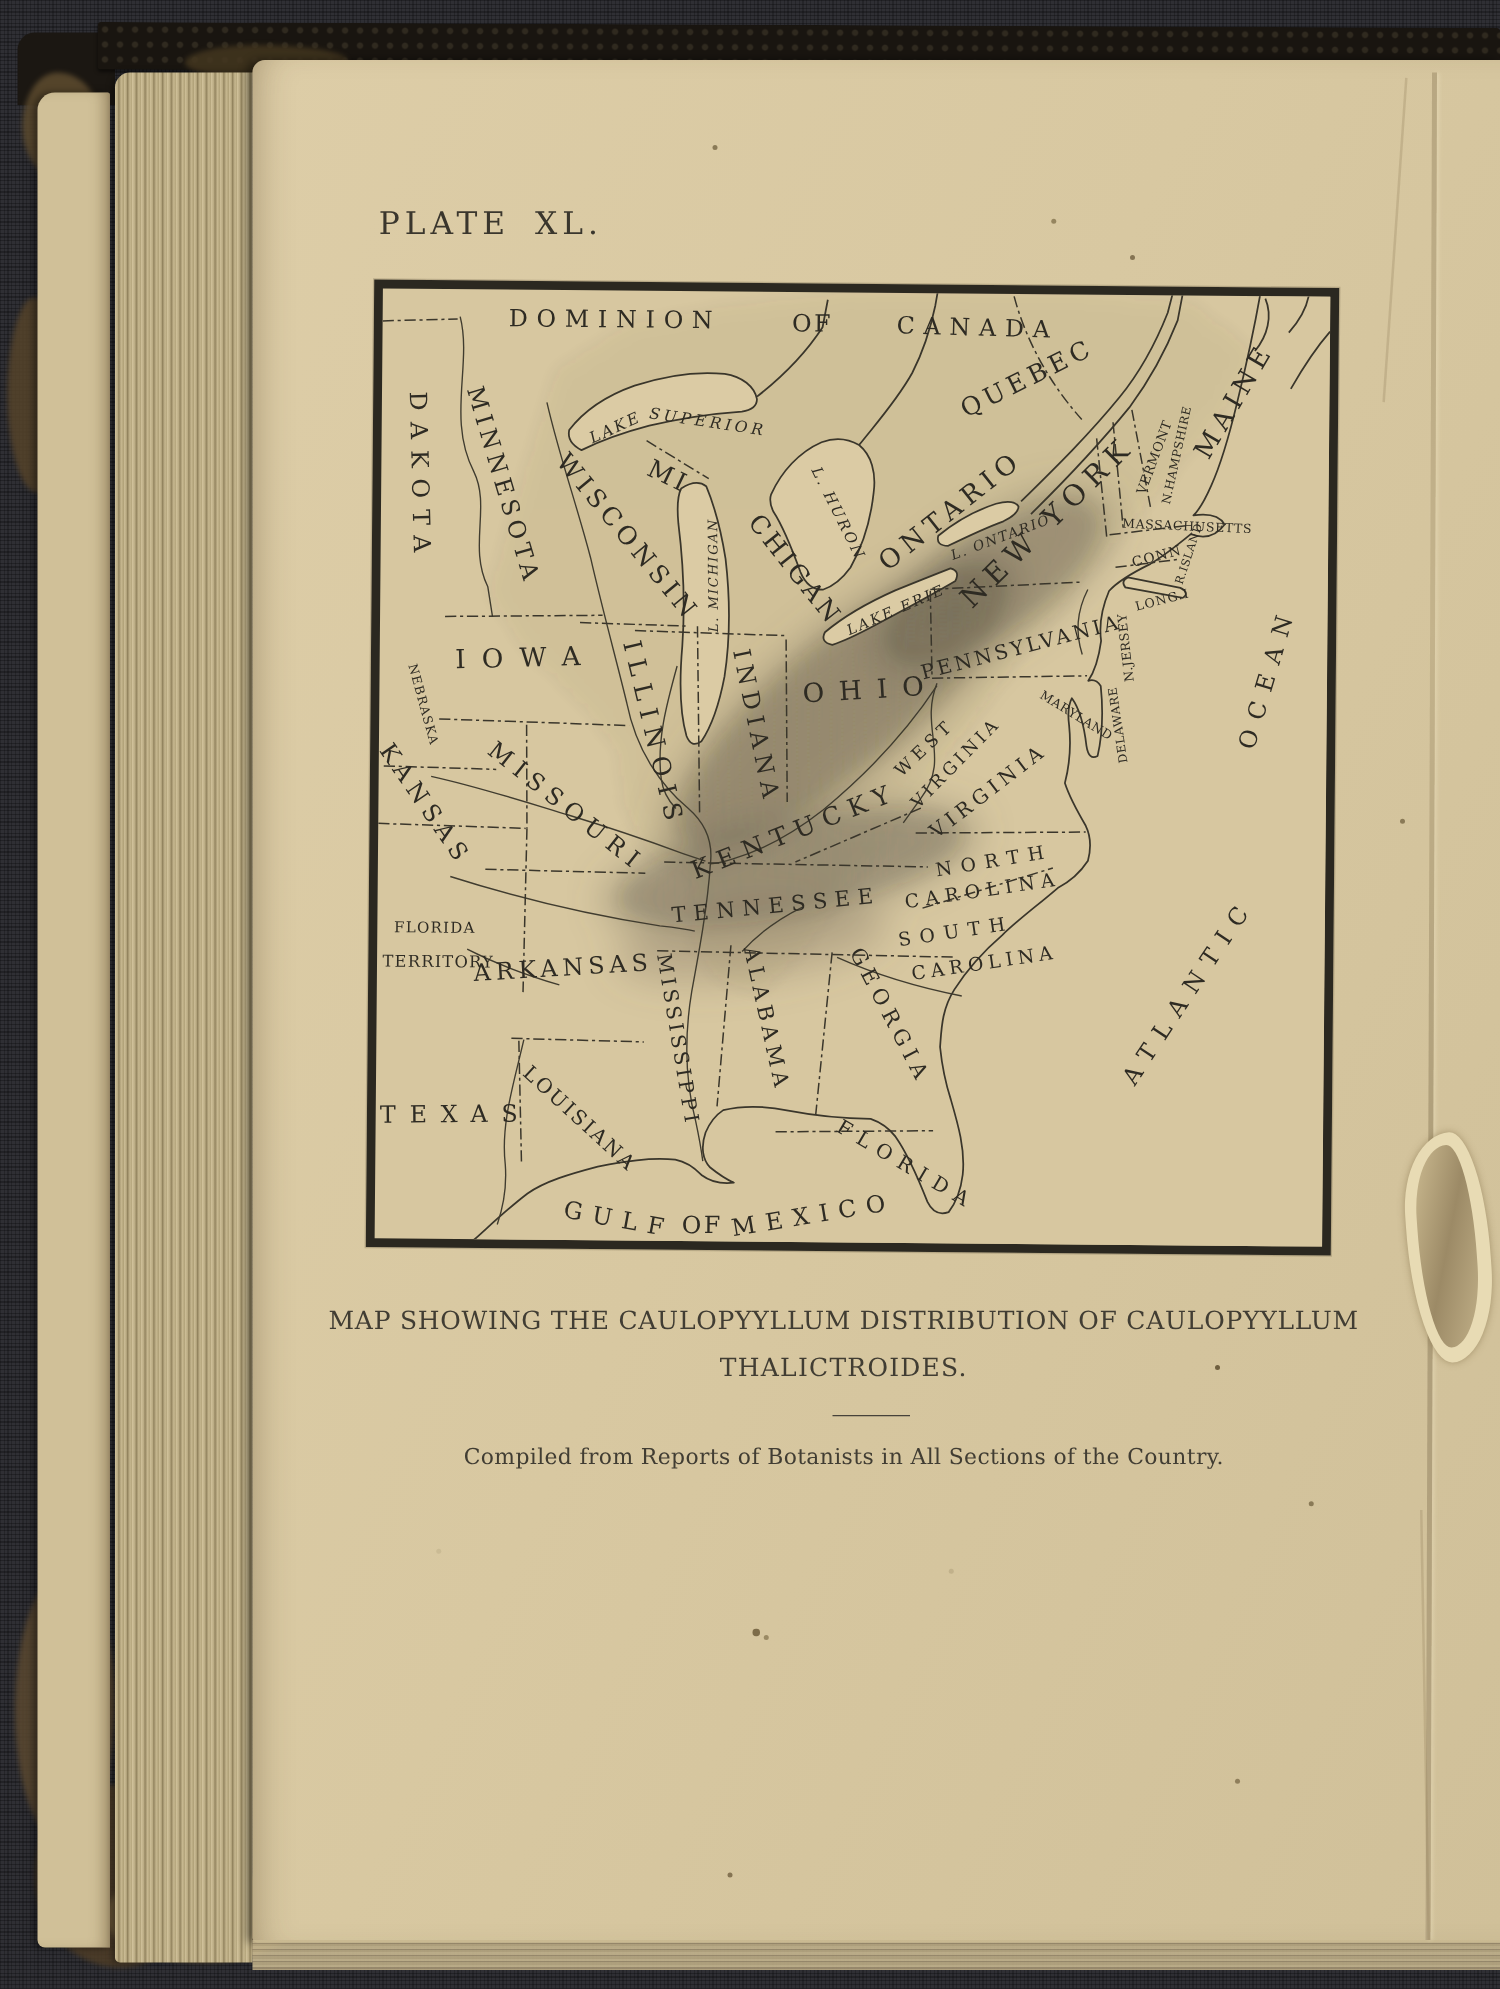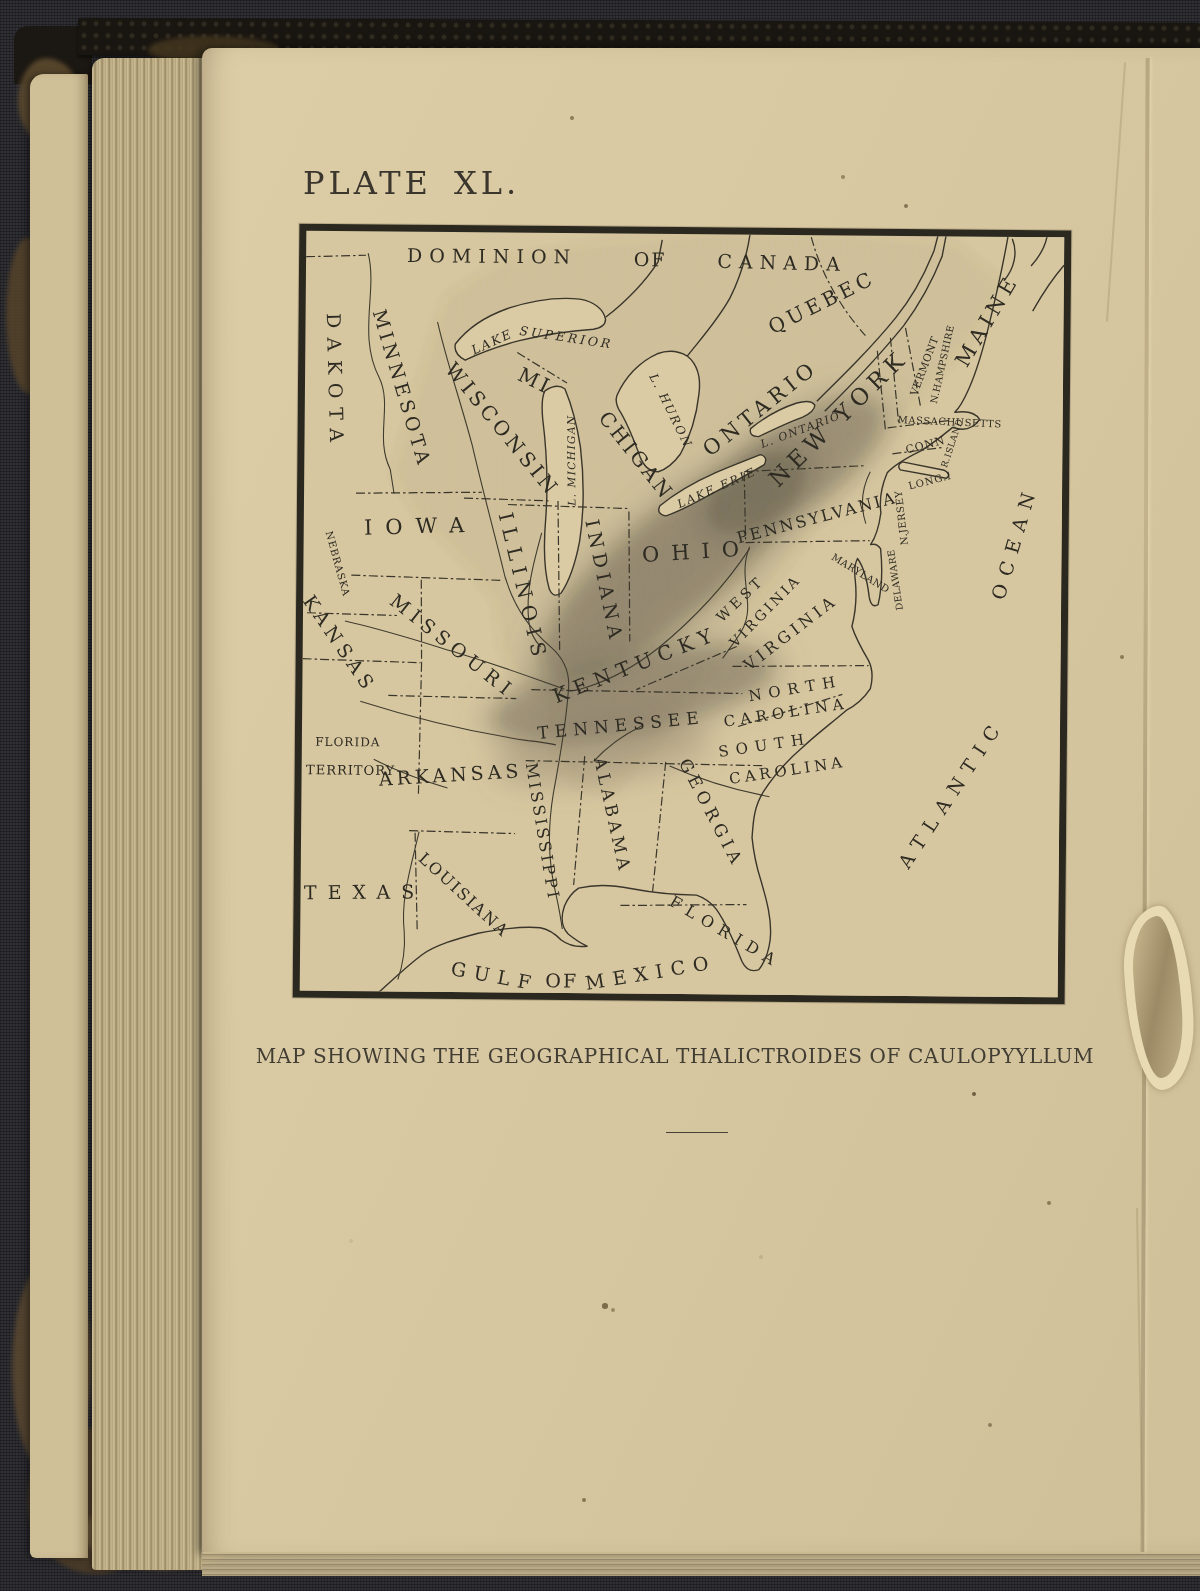--- a/index.html
+++ b/index.html
@@ -39,21 +39,21 @@
     box-shadow:0 0 6px rgba(120,100,60,.5);}
   #tear-inner{left:9px;top:10px;width:46px;height:162px;
     background:linear-gradient(105deg,#cdbc92,#9c8a66 50%,#c2b189);
     border-radius:60% 40% 55% 45%/35% 55% 40% 60%;}
   #specks{left:0;top:0;width:2px;height:2px;background:transparent;border-radius:50%;
     box-shadow:571px 117px 0 1px #8a7a57,905px 205px 0 1px #857453,1048px 1202px 0 1px #8a7a57,
       604px 1305px 0 2px #7d6c49,612px 1309px 0 1px #9a8a64,583px 1499px 0 1px #857453,
       989px 1424px 0 1px #8f7e5b,350px 1240px 0 1px #98886233,760px 1256px 0 1px #8a7a5744,
       973px 1093px 0 1px #6f5f40,842px 176px 0 1px #95855f,1121px 656px 0 1px #8a7a57;}
   
-  #plate-label{left:303px;top:164px;font-size:32px;letter-spacing:4px;word-spacing:8px;color:#3a362d;}
+  #plate-label{left:303px;top:164px;font-size:25px;letter-spacing:4px;word-spacing:8px;color:#3a362d;}
   .caption{left:220px;width:910px;text-align:center;color:#413d33;}
   #caption1{top:1044px;font-size:20px;letter-spacing:.6px;}
   #caption2{top:1082px;font-size:20px;letter-spacing:1px;}
   #divider{left:666px;top:1132px;width:62px;height:0;border-top:1.6px solid #46423a;}
   #caption3{top:1156px;font-size:17.5px;letter-spacing:.3px;}
   
   #map-frame{left:296px;top:227px;width:772px;height:774px;box-sizing:border-box;
     border:7px solid #2b2820;transform:rotate(.5deg);background:#d7c7a0;
     box-shadow:0 0 0 1px rgba(60,50,30,.2);}
   #map-inner{position:absolute;left:0;top:0;right:0;bottom:0;}
@@ -85,22 +85,24 @@
   <div class="abs" id="stack-bottom"></div>
   <div class="abs" id="crease-main"></div>
   <div class="abs crease-min" style="left:1115px;top:62px;height:260px;transform:rotate(4deg);"></div>
   <div class="abs crease-min" style="left:1139px;top:1208px;height:344px;transform:rotate(-1deg);"></div>
   <div class="abs" id="tear">
       <div class="abs" id="tear-inner"></div>
     </div>
   <div class="abs" id="specks"></div>
 
   <div class="abs" id="plate-label">PLATE XL.</div>
-  <div class="abs caption" id="caption1">MAP SHOWING THE GEOGRAPHICAL THALICTROIDES OF CAULOPYYLLUM</div>
+  <div class="abs caption" id="caption1">MAP SHOWING THE CAULOPYYLLUM DISTRIBUTION OF CAULOPYYLLUM</div>
+  <div class="abs caption" id="caption2">THALICTROIDES.</div>
   <div class="abs" id="divider"></div>
+  <div class="abs caption" id="caption3">Compiled from Reports of Botanists in All Sections of the Country.</div>
 
   <div class="abs" id="map-frame">
     <div id="map-inner">
       <svg id="map-svg" width="758" height="760" viewBox="0 0 758 760">
         <defs>
           <pattern id="dotsLight" patternUnits="userSpaceOnUse" width="6" height="6">
             <circle cx="1.2" cy="1.2" r=".65" fill="#46412f"></circle>
               <circle cx="4.2" cy="3.9" r=".6" fill="#46412f"></circle>
           </pattern>
           <pattern id="dotsDense" patternUnits="userSpaceOnUse" width="4.5" height="4.5">

